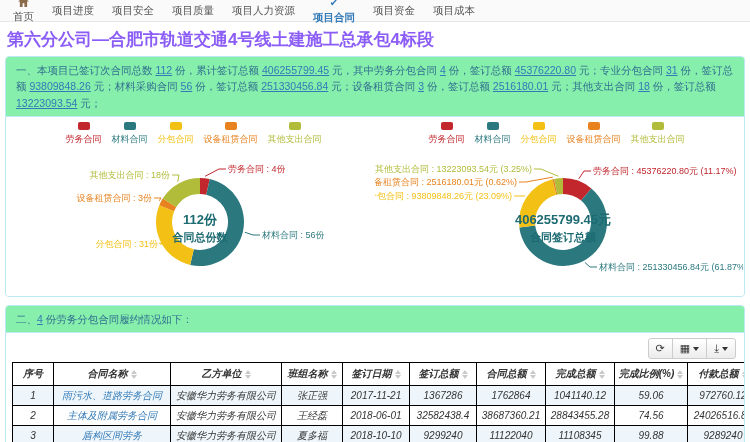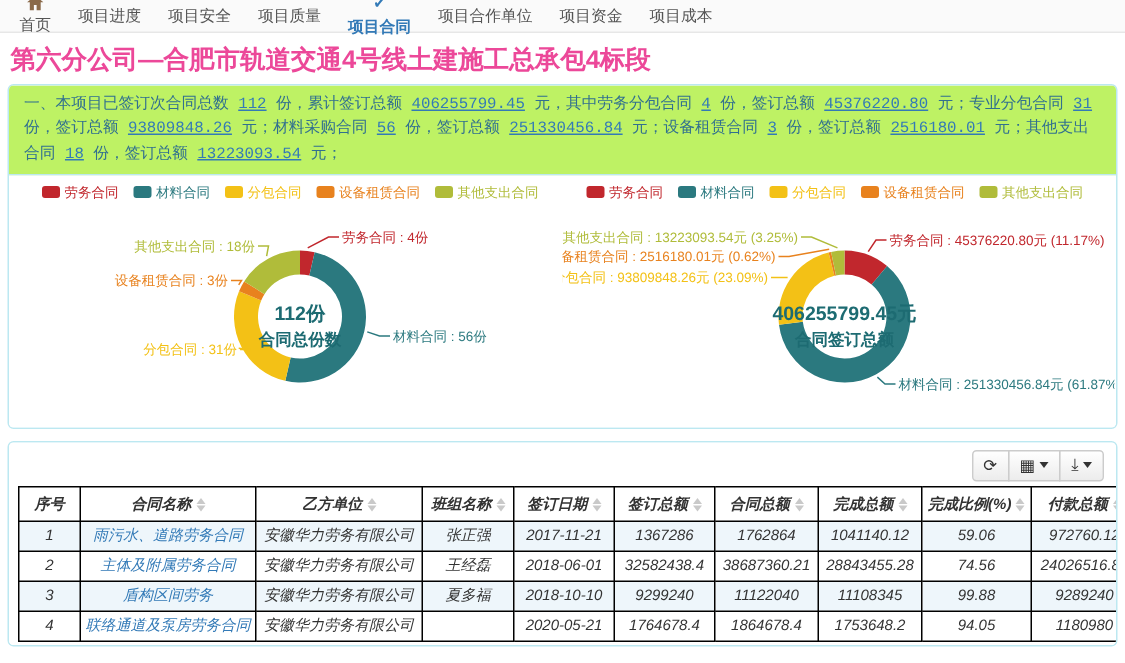--- a/index.html
+++ b/index.html
@@ -5,32 +5,32 @@
   html,body{margin:0;padding:0;width:750px;height:442px;overflow:hidden;
     background:#fff;font-family:"Liberation Sans","DejaVu Sans",sans-serif;}
   
   .topnav{height:21px;display:flex;align-items:center;background:#fafafa;
     border-bottom:1px solid #e7e7e7;padding:0 4px;}
   .nav-item{font-size:10.5px;color:#555;padding:3px 9px;cursor:pointer;
     display:flex;align-items:center;gap:3px;white-space:nowrap;flex-direction:column;}
   .nav-item.active{color:#337ab7;font-weight:bold;}
   .nav-item .ic{display:inline-flex;align-items:center;}
   
-  .page-title{font-size:17px;font-weight:bold;color:#ec4899;margin:6px 7px 5px;}
+  .page-title{font-size:17px;font-weight:bold;color:#8b5cf6;margin:6px 7px 5px;}
   
   .panel{border:1px solid #bce8f1;border-radius:4px;margin:0 5px 8px;overflow:hidden;background:#fff;}
-  .panel-heading{background:#bef264;color:#31708f;padding:5px 10px;font-size:10.5px;line-height:1.55;
-    border-bottom:1px solid #bce8f1;font-family:Liberation Mono, monospace;}
+  .panel-heading{background:#86efac;color:#31708f;padding:5px 10px;font-size:10.5px;line-height:1.55;
+    border-bottom:1px solid #bce8f1;}
   .panel-heading a{color:#337ab7;text-decoration:underline;cursor:pointer;}
   .panel-body{background:#fff;padding:2px 6px 2px;}
   
   .charts-row{display:flex;}
   .chart-box{width:50%;}
   .legend-row{display:flex;justify-content:center;gap:10px;padding:3px 0 0;}
-  .legend-item{display:flex;align-items:center;gap:3px;font-size:9px;cursor:pointer;white-space:nowrap;}
+  .legend-item{display:flex;align-items:center;gap:3px;font-size:9px;cursor:pointer;white-space:nowrap;flex-direction:column;}
   .legend-marker{width:12px;height:8px;border-radius:2px;display:inline-block;}
   svg.donut{display:block;margin:0 auto;}
   
   .toolbar{display:flex;justify-content:flex-end;padding:3px 2px 3px;}
   .tb-btn{border:1px solid #ccc;background:linear-gradient(#fff,#ececec);height:21px;
     display:flex;align-items:center;justify-content:center;font-size:11px;color:#333;
     cursor:pointer;margin-left:-1px;padding:0 7px;gap:3px;}
   .tb-btn:first-child{border-radius:3px 0 0 3px;}
   .tb-btn:last-child{border-radius:0 3px 3px 0;}
   .caret{width:0;height:0;border-left:3px solid transparent;border-right:3px solid transparent;
@@ -66,26 +66,26 @@
     </div>
     <div class="nav-item">
       <span>项目进度</span>
     </div>
     <div class="nav-item">
       <span>项目安全</span>
     </div>
     <div class="nav-item">
       <span>项目质量</span>
     </div>
+    <div class="nav-item">
+      <span>项目人力资源</span>
+    </div>
     <div class="nav-item active">
       <span class="ic" style="font-size: 10px;">✔</span>
       <span>项目合同</span>
-    </div>
-    <div class="nav-item">
-      <span>项目合作单位</span>
     </div>
     <div class="nav-item">
       <span>项目资金</span>
     </div>
     <div class="nav-item">
       <span>项目成本</span>
     </div>
   </div>
 
 <div class="page-title">第六分公司—合肥市轨道交通4号线土建施工总承包4标段</div>
@@ -178,20 +178,21 @@
             <text x="157" y="26" text-anchor="end" font-size="9" fill="#b0bc3a">其他支出合同 : 13223093.54元 (3.25%)</text>
             <text x="188" y="78" text-anchor="middle" font-size="13" font-weight="bold" fill="#1d6b72">406255799.45元</text>
             <text x="188" y="95" text-anchor="middle" font-size="11" font-weight="bold" fill="#1d6b72">合同签订总额</text>
           </svg>
         </div>
     </div>
   </div>
 </div>
 
 <div class="panel">
+  <div class="panel-heading"><span>二、</span><a>4</a><span> 份劳务分包合同履约情况如下：</span></div>
   <div class="panel-body">
     <div class="toolbar">
         <button class="tb-btn">
           <span>⟳</span>
         </button>
         <button class="tb-btn">
           <span>▦</span>
           <span class="caret"></span>
         </button>
         <button class="tb-btn">

